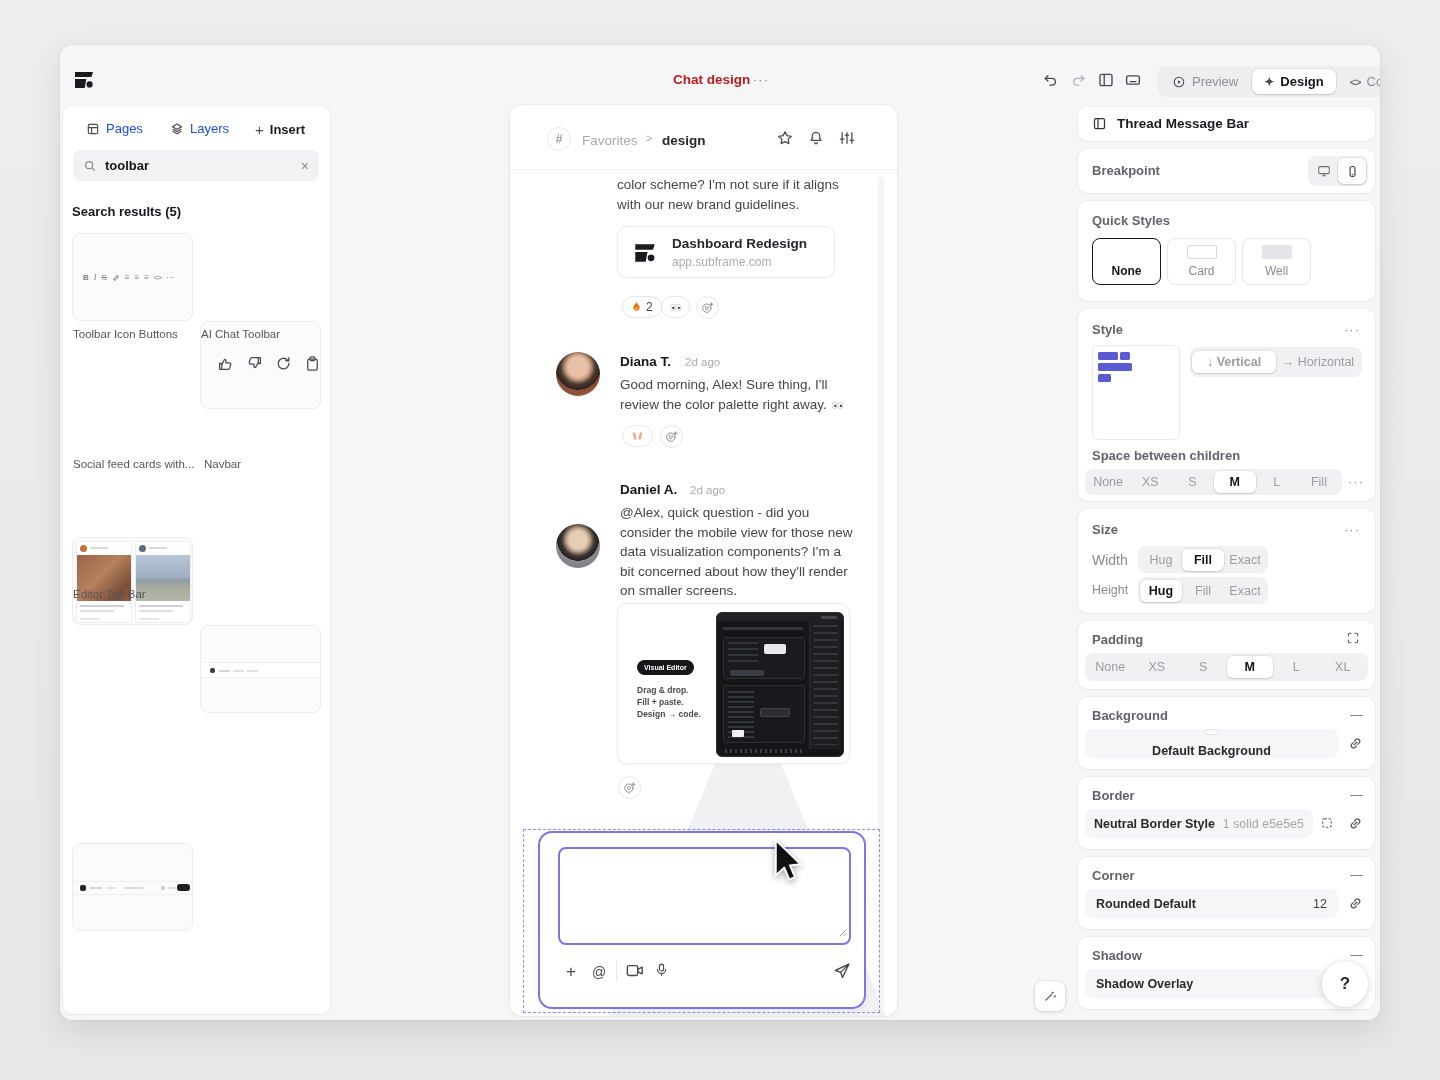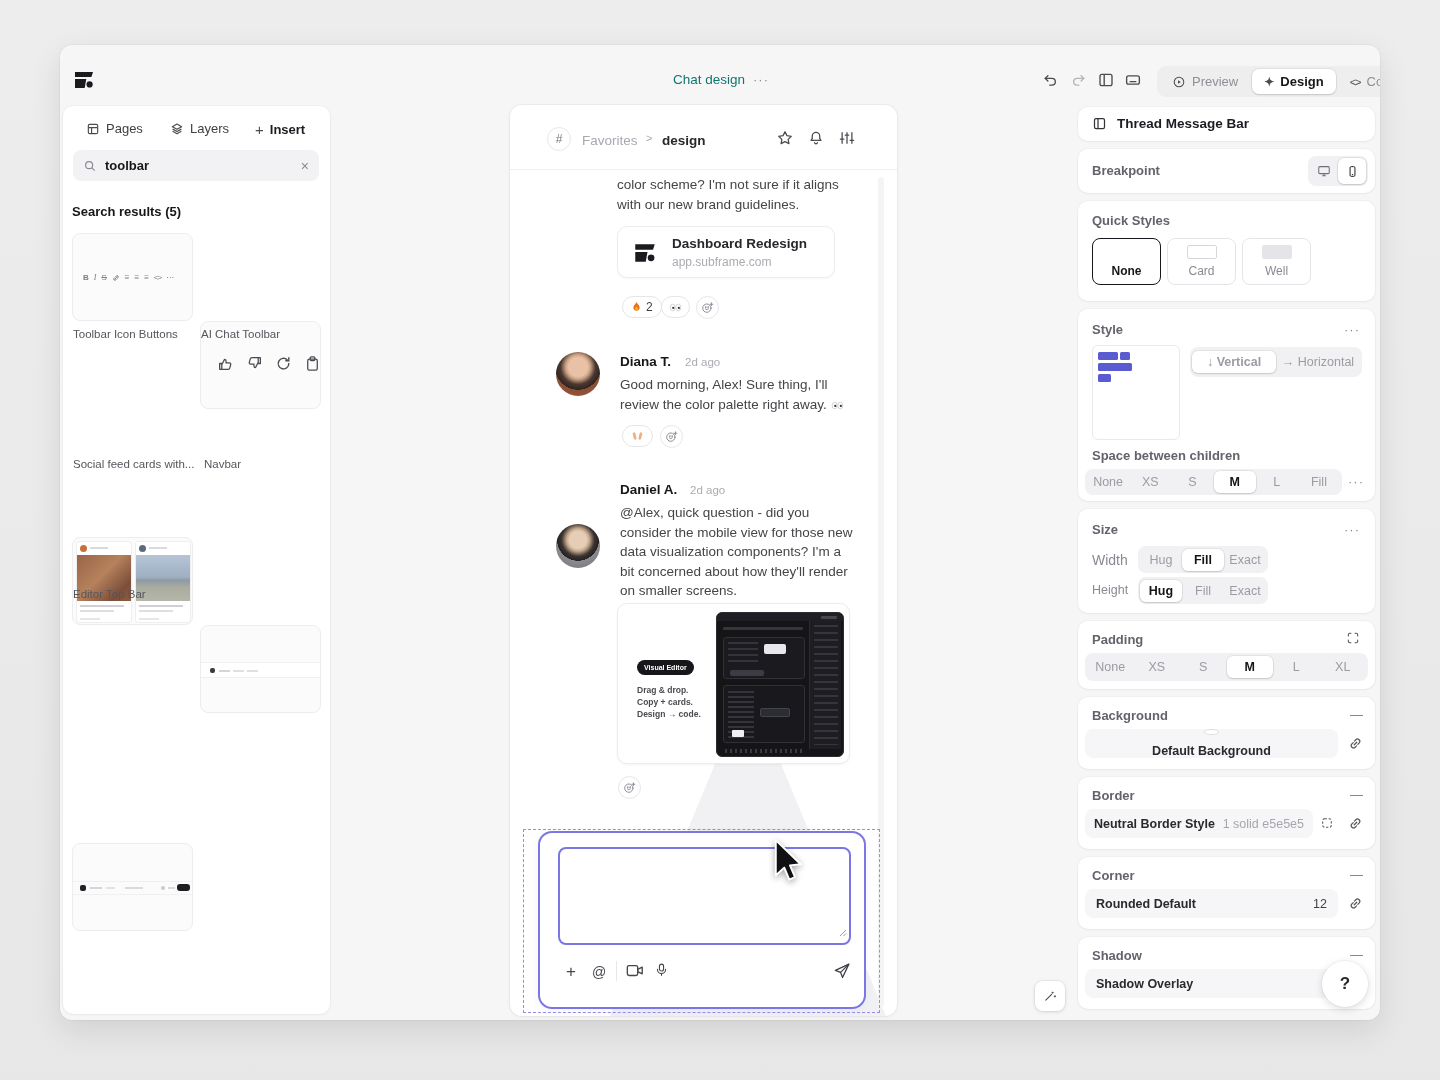--- a/index.html
+++ b/index.html
@@ -7,28 +7,28 @@
   body { font-family:"Liberation Sans", sans-serif; background:#e9e9ea; overflow:hidden; -webkit-font-smoothing:antialiased; }
   .abs { position:absolute; }
   .stage { position:relative; width:1440px; height:1080px; background:linear-gradient(180deg,#ededee 0%,#e7e7e8 100%); }
   .window { left:60px; top:45px; width:1320px; height:975px; background:#f6f6f7; border-radius:12px;
             box-shadow:0 10px 30px rgba(0,0,0,.10), 0 0 0 1px rgba(0,0,0,.03); overflow:hidden; }
   .card { background:#fff; border-radius:10px; box-shadow:0 0 0 1px rgba(0,0,0,.025), 0 1px 3px rgba(0,0,0,.04); }
   .icon { display:inline-flex; align-items:center; justify-content:center; color:#4b4b52; }
   .icon svg { display:block; }
 
   
-  .tb-title { font-size:13.5px; font-weight:400; color:#0f766e; }
+  .tb-title { font-size:13.5px; font-weight:700; color:#b91c1c; }
   .tb-ellipsis { font-size:13px; color:#8a8a93; letter-spacing:1px; }
   .mode-track { display:flex; align-items:center; background:#eeeeef; border-radius:9px; padding:3px; gap:2px; }
   .mode-item { display:flex; align-items:center; gap:6px; padding:5px 12px; font-size:13px; color:#8f8f98; border-radius:7px; }
   .mode-item.active { background:#fff; color:#17171b; font-weight:700; box-shadow:0 1px 2px rgba(0,0,0,.12), 0 0 0 1px rgba(0,0,0,.05); }
 
   
-  .side-tab { display:flex; align-items:center; gap:6px; font-size:13px; color:#404040; }
+  .side-tab { display:flex; align-items:center; gap:6px; font-size:13px; color:#1d4ed8; }
   .search-box { background:#f2f2f4; border-radius:8px; display:flex; align-items:center; padding:0 10px; gap:8px; }
   .search-box input { border:0; outline:0; background:transparent; font-size:13px; color:#17171b; font-family:inherit; width:160px; font-weight:600; }
   .results-h { font-size:13px; font-weight:700; color:#17171b; }
   .rcard { background:#fbfbfc; border:1px solid #ededf0; border-radius:8px; position:relative; overflow:hidden; }
   .rlabel { font-size:11.5px; color:#55555c; }
   .glyphrow { display:flex; align-items:center; gap:5px; color:#7b7b83; font-size:8px; }
 
   
   .canvas { left:510px; top:105px; width:387px; height:911px; background:#fff; border-radius:12px;
             box-shadow:0 0 0 1px rgba(0,0,0,.03), 0 1px 4px rgba(0,0,0,.05); overflow:hidden; }
@@ -361,21 +361,21 @@
 
       <div class="abs avatar" style="left:46px; top:375px; background:radial-gradient(circle at 50% 36%, #e6cdb6 0 24%, #c4a78c 32%, #3a3433 46%, #26211f 58%, #8b8b90 59%, #6e6e74 100%);"></div>
       <div class="abs msg-name" style="left:110px; top:377px;">Daniel A.</div>
       <div class="abs msg-time" style="left:180px; top:379px;">2d ago</div>
       <div class="abs msg-text" style="left:110px; top:398px; width:238px;">@Alex, quick question - did you consider the mobile view for those new data visualization components? I'm a bit concerned about how they'll render on smaller screens.</div>
 
       <div class="abs" style="left:107px; top:498px; width:233px; height:161px; background:#fff; border:1px solid #ececef; border-radius:10px; box-shadow:0 1px 3px rgba(0,0,0,.05);">
         <div class="abs" style="left:19px; top:56px; height:15px; padding:0 7px; background:#17171b; border-radius:8px; color:#fff; font-size:7px; font-weight:700; display:flex; align-items:center;">Visual Editor</div>
         <div class="abs" style="left:19px; top:80px; font-size:8.5px; font-weight:700; color:#4a4a50; line-height:12px;">
           <div>Drag &amp; drop.</div>
-          <div>Copy + cards.</div>
+          <div>Fill + paste.</div>
           <div>Design → code.</div>
         </div>
 
         <div class="abs" style="left:98px; top:8px; width:128px; height:145px; background:#151518; border-radius:6px; border:1px solid #2c2c31; overflow:hidden;">
           <div class="abs" style="left:0; top:0; width:128px; height:8px; background:#202024;"></div>
           <div class="abs" style="left:104px; top:3px; width:16px; height:3px; background:#47474d; border-radius:1px;"></div>
           <div class="abs" style="left:6px; top:14px; width:80px; height:3px; background:#35353b; border-radius:1px;"></div>
           <div class="abs" style="left:6px; top:24px; width:82px; height:42px; border:1px solid #303036; border-radius:3px; background:#1b1b1f;">
             <div class="abs" style="left:4px; top:4px; width:30px; height:22px; background:repeating-linear-gradient(#33333a 0 2px, transparent 2px 6px);"></div>
             <div class="abs" style="left:40px; top:6px; width:22px; height:10px; background:#e9e9ec; border-radius:2px;"></div>

